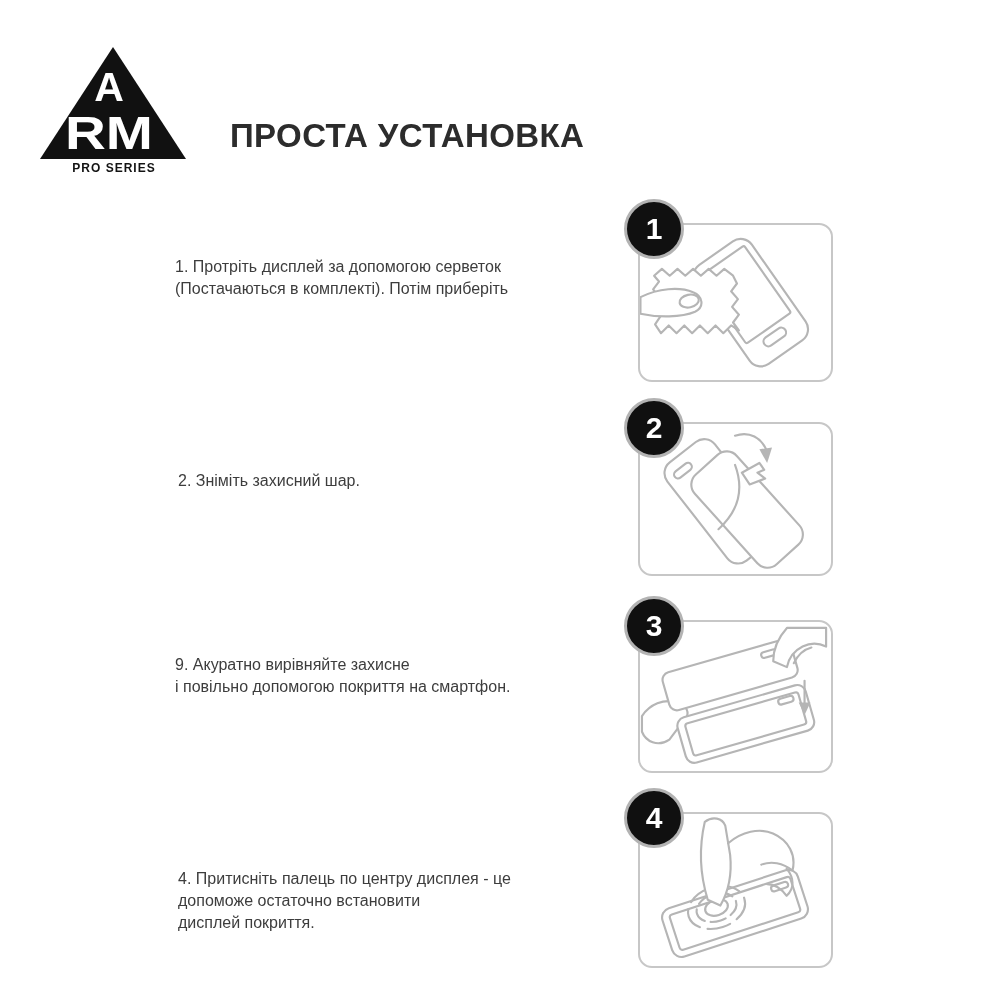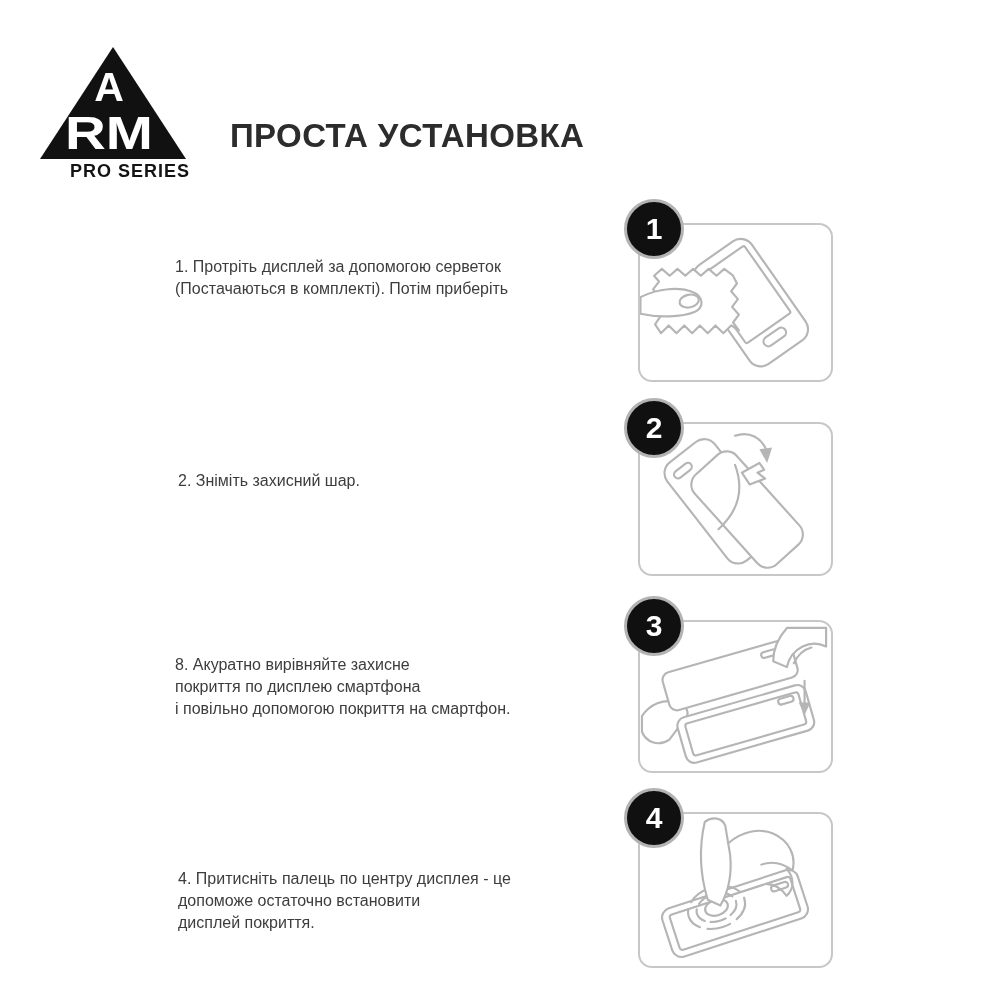--- a/index.html
+++ b/index.html
@@ -1,22 +1,22 @@
 <!DOCTYPE html>
 <html><head>
 <meta charset="utf-8">
 <style>
   html,body{margin:0;padding:0;background:#fff;}
   body{width:1000px;height:1000px;font-family:"Liberation Sans","DejaVu Sans",sans-serif;}
   .page{position:relative;width:1000px;height:1000px;background:#ffffff;overflow:hidden;}
 
   
   .logo-svg{position:absolute;left:40px;top:44px;width:148px;height:118px;}
-  .logo-sub{position:absolute;left:38px;top:161px;width:152px;text-align:right;
-            font-size:18px;font-weight:bold;letter-spacing:1px;color:#131313;}
+  .logo-sub{position:absolute;left:38px;top:161px;width:152px;text-align:center;
+            font-size:12px;font-weight:bold;letter-spacing:1px;color:#131313;}
   .title{position:absolute;left:218px;top:105px;margin:12px;font-size:33px;font-weight:800;
          color:#2c2c2c;letter-spacing:0.4px;white-space:nowrap;}
 
   
   .step-text{position:absolute;font-size:16px;line-height:22px;color:#3d3d3d;}
   .t1{left:175px;top:256px;}
   .t2{left:178px;top:470px;}
   .t3{left:175px;top:654px;}
   .t4{left:178px;top:851px;margin-top:17px;}
   .step-text .line{white-space:nowrap;}
@@ -96,22 +96,21 @@
           <path d="M104 50 L122 40 L127 47 L120 50 L128 56 L112 62 Z"></path>
           <path class="open" d="M97 12 C112 7 124 14 130 28"></path>
           <polygon class="solid" points="122,26 135,24 130,40"></polygon>
         </g>
       </svg>
     </div>
   </section>
 
   <section>
     <div class="step-text t3">
-      <div class="line">8. Акуратно вирівняйте захисне</div>
-      <div class="line">покриття по дисплею смартфона</div>
+      <div class="line">9. Акуратно вирівняйте захисне</div>
       <div class="line">і повільно допомогою покриття на смартфон.</div>
     </div>
     <div class="figure f3">
       <div class="badge">3</div>
       <svg class="art" viewBox="0 0 195 152" aria-hidden="true">
         <g class="ln">
           <path d="M2 96 C10 84 24 78 38 82 C46 84 50 90 48 96 L30 120 C18 128 6 122 2 112 Z"></path>
           <g transform="rotate(-16 108 104)">
             <rect x="40" y="80" width="136" height="48" rx="9"></rect>
             <rect x="48" y="87" width="120" height="34" rx="3"></rect>

